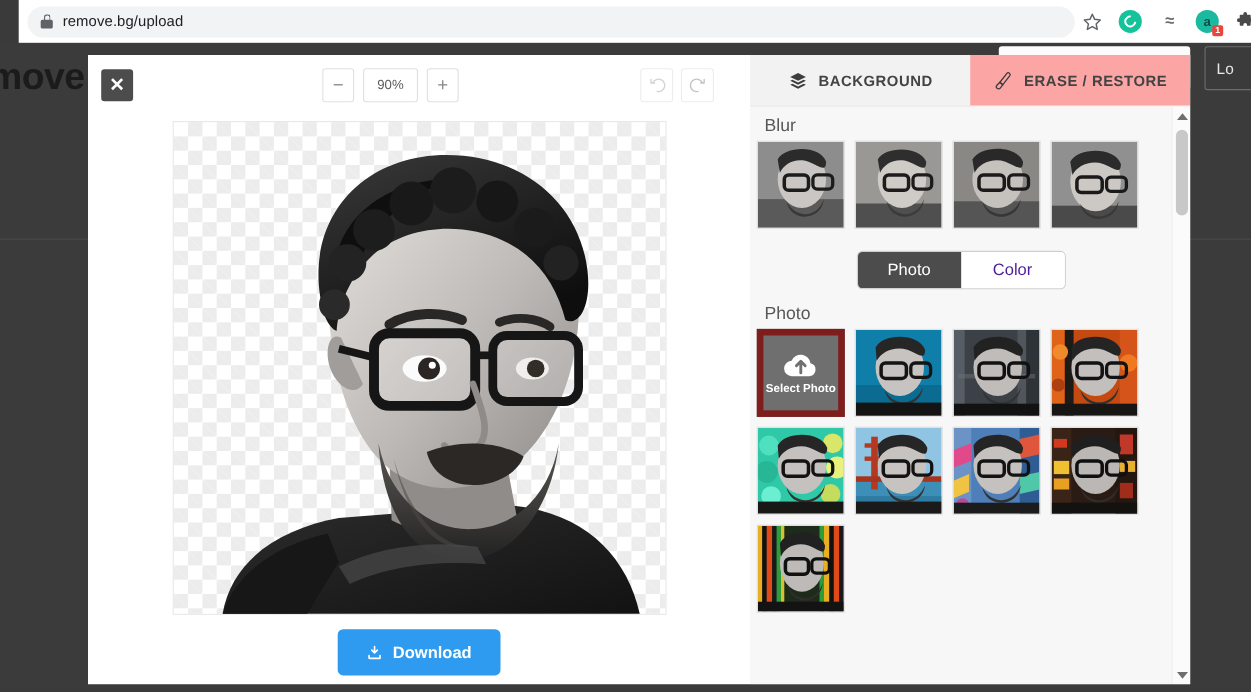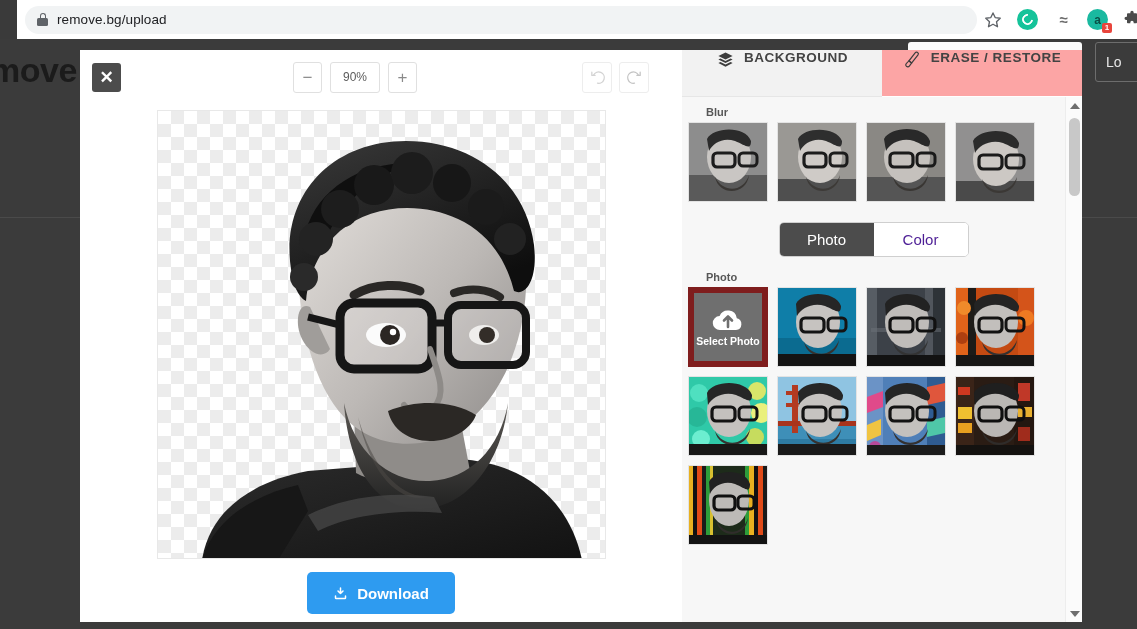--- a/index.html
+++ b/index.html
@@ -98,34 +98,34 @@
   .btn-download {
     display: inline-flex; align-items: center; gap: 9px;
     background: #2e9bf0; color: #fff; border: none; border-radius: 5px;
     height: 42px; padding: 0 26px; font-size: 15px; font-weight: 700; cursor: pointer;
   }
 
   
   .options-pane { position: absolute; left: 602px; top: 0; width: 400px; height: 572px; background: #f7f7f7; }
   .tabs { display: flex; height: 47px; width: 400px; }
   .tab {
-    flex: 1 1 50%; display: flex; align-items: flex-start; justify-content: center; gap: 9px;
+    flex: 1 1 50%; display: flex; align-items: center; justify-content: center; gap: 9px;
     font-size: 13.5px; font-weight: 700; letter-spacing: .5px; color: #434343; cursor: pointer;
     border-bottom: 1px solid #e6e6e6; background: #f2f2f2;
   }
   .tab.active { background: #f2f2f2; border-bottom-color: #e6e6e6; }
   .tab.inactive { background: #fca5a5; border-bottom-color: #ffffff; }
   .layers-icon { display: block; }
   .brush-icon { display: block; }
 
   .panel-scroll {
     position: absolute; left: 0; top: 47px; width: 383px; height: 525px;
     background: #f7f7f7; padding: 9px 0 0 6px; overflow: hidden;
   }
-  .section-label { font-size: 11px; color: #575757; margin: 0 0 4px 18px; font-weight: bold; }
+  .section-label { font-size: 16px; color: #575757; margin: 0 0 4px 7px; }
   .thumb-grid { display: flex; flex-wrap: wrap; gap: 9px; width: 371px; }
   .thumb {
     width: 80px; height: 80px; border: 1px solid #e3e3e3; background: #ddd;
     cursor: pointer; overflow: hidden; position: relative; flex: none;
   }
   .thumb svg { display: block; }
 
   .seg-wrap { display: flex; justify-content: center; margin: 20px 0 14px 0; width: 371px; }
   .seg {
     display: flex; border: 1px solid #cfcfcf; border-radius: 5px; overflow: hidden; background: #fff;

